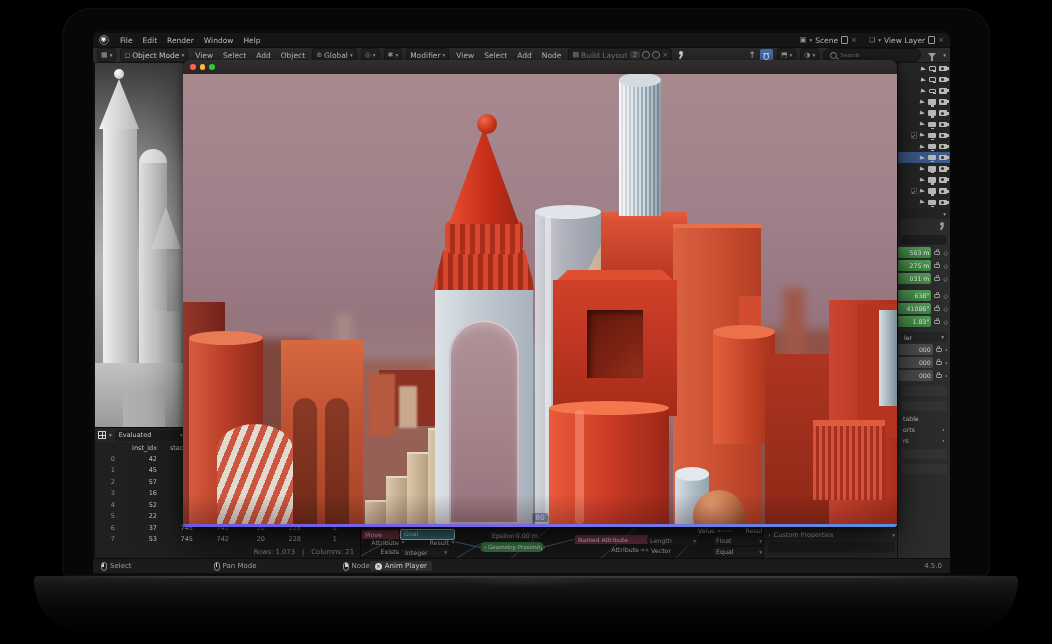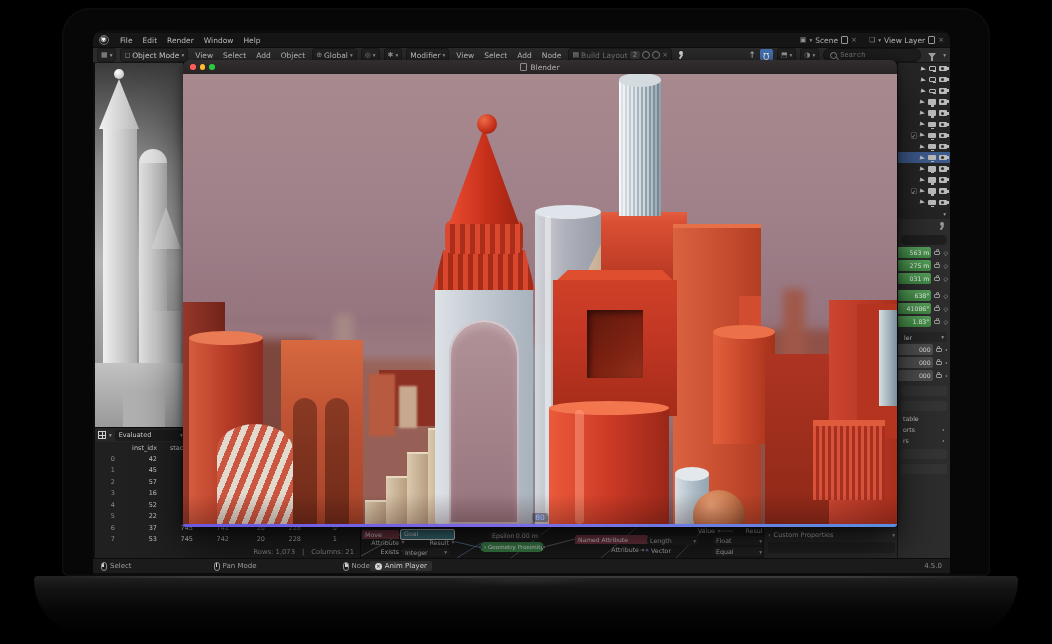--- a/index.html
+++ b/index.html
@@ -43,21 +43,21 @@
   .omega{transform:rotate(180deg);font-size:8px;color:#fff;display:inline-block;line-height:8px;}
   .badge2{background:#3a3a3a;border-radius:2px;padding:0 3px;color:#9a9a9a;font-size:7px;}
   .dimtxt{color:#7d7d7d;}
   .circ{width:6px;height:6px;border:1px solid #848484;border-radius:50%;}
   .pin{width:8px;height:9px;position:relative;}
   .pin::before{content:"";position:absolute;left:2.5px;top:0;width:4px;height:4px;background:#d8d8d8;border-radius:50%;}
   .pin::after{content:"";position:absolute;left:4px;top:3.5px;width:1.5px;height:5px;background:#d8d8d8;transform:rotate(32deg);}
   .pin.gray::before,.pin.gray::after{background:#9a9a9a;}
   .searchpill{display:flex;align-items:center;gap:3px;background:#1d1d1d;border:1px solid #141414;
     border-radius:8px;height:12px;padding:0 6px;width:84px;}
-  .searchpill input{background:transparent;border:none;outline:none;color:#9a9a9a;font-size:7px;width:66px;font-family:Liberation Mono, monospace;padding:0;}
+  .searchpill input{background:transparent;border:none;outline:none;color:#9a9a9a;font-size:7px;width:66px;font-family:Liberation Serif, serif;padding:0;}
   .search-ico{width:5px;height:5px;border:1px solid #8e8e8e;border-radius:50%;position:relative;flex:none;}
   .search-ico::after{content:"";position:absolute;width:3px;height:1px;background:#8e8e8e;transform:rotate(45deg);right:-2.5px;bottom:-1px;}
   .funnel{width:0;height:0;border-left:4px solid transparent;border-right:4px solid transparent;
     border-top:5px solid #9e9e9e;position:relative;margin:0 3px;}
   .funnel::after{content:"";position:absolute;left:-1px;top:-2px;width:2px;height:5px;background:#9e9e9e;}
   
   .gray-viewport{position:absolute;left:2px;top:33px;width:88px;height:364px;overflow:hidden;
     background:linear-gradient(180deg,#3a3a3a 0%,#585858 10%,#8c8c8c 28%,#b5b5b5 55%,#9a9a9a 82%,#757575 100%);}
   .gv{position:absolute;}
   .gv-cone1{left:4px;top:16px;width:40px;height:50px;clip-path:polygon(50% 0,100% 100%,0 100%);
@@ -508,24 +508,20 @@
       </div>
       <div class="n-side-bar"></div>
     </div>
   </div>
 
   <div class="rwindow">
     <div class="rw-titlebar">
       <span class="tl red"></span>
       <span class="tl yel"></span>
       <span class="tl grn"></span>
-      <span class="rw-title">
-        <span class="docico"></span>
-        <span>Blender</span>
-      </span>
     </div>
     <div class="rw-scene">
       <div class="s sky"></div>
       <div class="s haze"></div>
       <div class="s bgA blur5"></div>
       <div class="s bgB blur5"></div>
       <div class="s bgC blur5"></div>
       <div class="s bgD blur5"></div>
       <div class="s bgT1 blur4"></div>
       <div class="s bgT2 blur4"></div>

